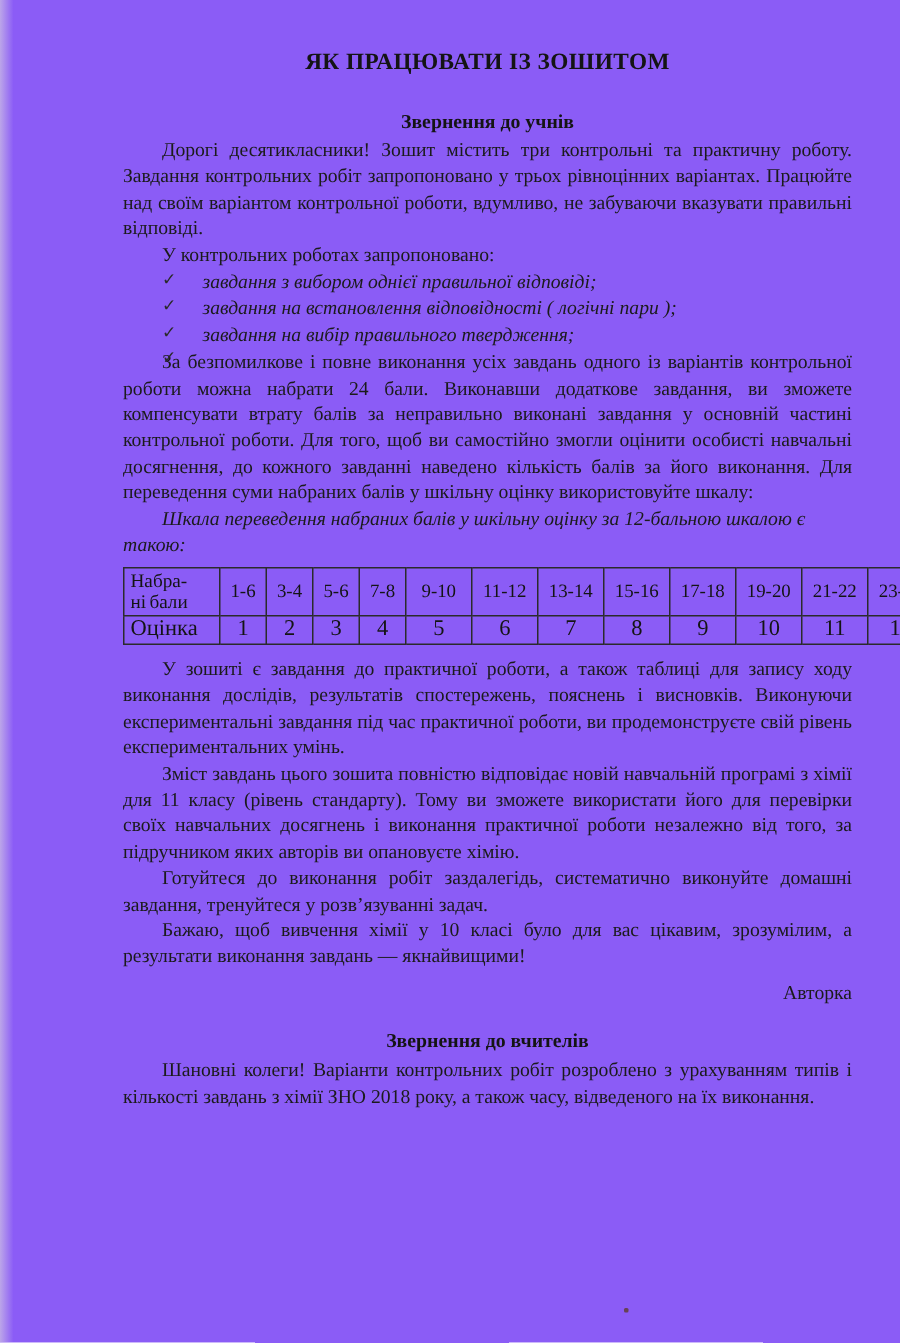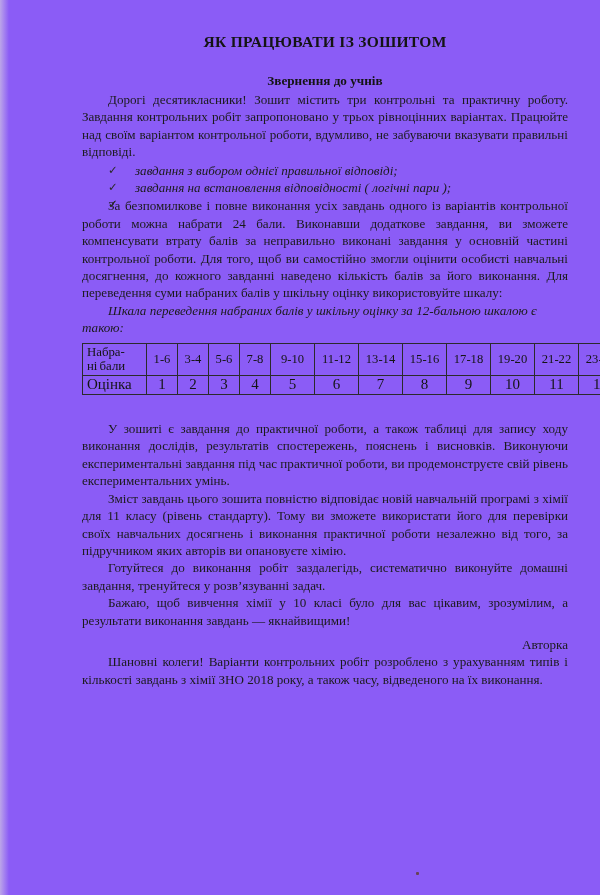--- a/index.html
+++ b/index.html
@@ -102,21 +102,21 @@
     font-size: 13.1px;
     line-height: 17.6px;
     font-style: italic;
     text-align: left;
     text-indent: 26px;
     color: #1b1b1b;
   }
 
   .scale-table-wrap {
     margin-top: 6px;
-    margin-bottom: 25px;
+    margin-bottom: 7px;
     display: flex;
     justify-content: flex-start;
   }
   table.scale-table {
     border-collapse: collapse;
     table-layout: fixed;
     width: 483px;
     font-size: 12.6px;
   }
   table.scale-table td,
@@ -171,32 +171,34 @@
   <div class="edge-shade"></div>
 
   <div class="content">
 
     <h1 class="doc-title">ЯК ПРАЦЮВАТИ ІЗ ЗОШИТОМ</h1>
 
     <h2 class="section-heading">Звернення до учнів</h2>
 
     <p class="para">Дорогі десятикласники! Зошит містить три контрольні та практичну роботу. Завдання контрольних робіт запропоновано у трьох рівноцінних варіантах. Працюйте над своїм варіантом контрольної роботи, вдумливо, не забуваючи вказувати правильні відповіді.</p>
 
+    <p class="para">У контрольних роботах запропоновано:</p>
 
     <ul class="checklist">
       <li>
         <span class="tick">✓</span>
         <span>завдання з вибором однієї правильної відповіді;</span>
       </li>
       <li>
         <span class="tick">✓</span>
         <span>завдання на встановлення відповідності ( логічні пари );</span>
       </li>
       <li>
         <span class="tick">✓</span>
+        <span>завдання на вибір правильного твердження;</span>
       </li>
       <li>
         <span class="tick">✓</span>
       </li>
     </ul>
 
 
     <p class="para">За безпомилкове і повне виконання усіх завдань одного із варіантів контрольної роботи можна набрати 24 бали. Виконавши додаткове завдання, ви зможете компенсувати втрату балів за неправильно виконані завдання у основній частині контрольної роботи. Для того, щоб ви самостійно змогли оцінити особисті навчальні досягнення, до кожного завданні наведено кількість балів за його виконання. Для переведення суми набраних балів у шкільну оцінку використовуйте шкалу:</p>
 
     <p class="caption">Шкала переведення набраних балів у шкільну оцінку за 12-бальною шкалою є такою:</p>
@@ -244,20 +246,21 @@
     <p class="para">У зошиті є завдання до практичної роботи, а також таблиці для запису ходу виконання дослідів, результатів спостережень, пояснень і висновків. Виконуючи експериментальні завдання під час практичної роботи, ви продемонструєте свій рівень експериментальних умінь.</p>
 
     <p class="para">Зміст завдань цього зошита повністю відповідає новій навчальній програмі з хімії для 11 класу (рівень стандарту). Тому ви зможете використати його для перевірки своїх навчальних досягнень і виконання практичної роботи незалежно від того, за підручником яких авторів ви опановуєте хімію.</p>
 
     <p class="para">Готуйтеся до виконання робіт заздалегідь, систематично виконуйте домашні завдання, тренуйтеся у розв’язуванні задач.</p>
 
     <p class="para">Бажаю, щоб вивчення хімії у 10 класі було для вас цікавим, зрозумілим, а результати виконання завдань — якнайвищими!</p>
 
     <p class="signature">Авторка</p>
 
+    <h2 class="section-heading tight">Звернення до вчителів</h2>
 
     <p class="para">Шановні колеги! Варіанти контрольних робіт розроблено з урахуванням типів і кількості завдань з хімії ЗНО 2018 року, а також часу, відведеного на їх виконання.</p>
 
 
 
   </div>
 
   <div class="speck"></div>
 </div>
 

